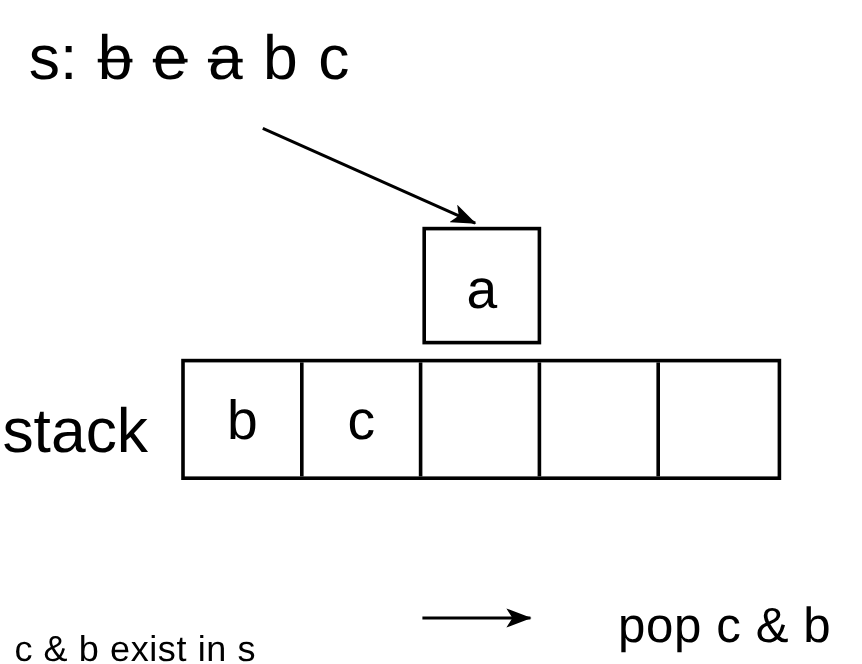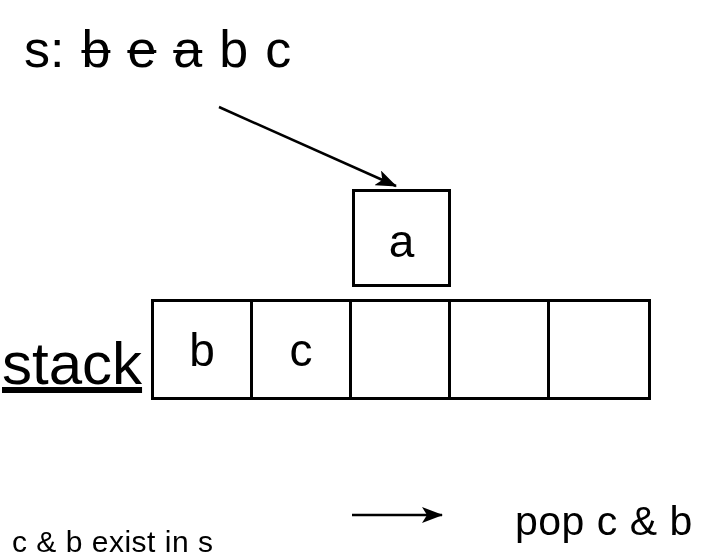--- a/index.html
+++ b/index.html
@@ -78,23 +78,22 @@
     font-size: 46px;
   }
   .cell:last-child {
     width: 98px;
     border-right: none;
   }
   .stack-label {
     position: absolute;
     left: 2px;
     top: 334px;
-    font-size: 60px;
+    font-size: 52px;
     line-height: 1;
-    text-decoration: underline;
   }
   
   .caption-condition {
     position: absolute;
     left: 12px;
     top: 525px;
     font-size: 30px;
     line-height: 1.1;
     letter-spacing: 0.5px;
   }

